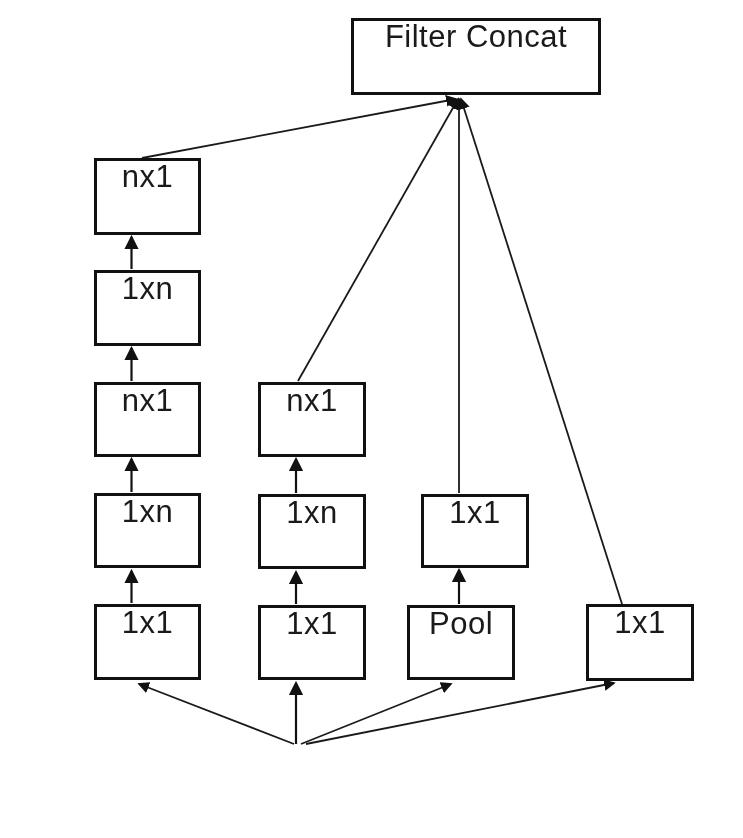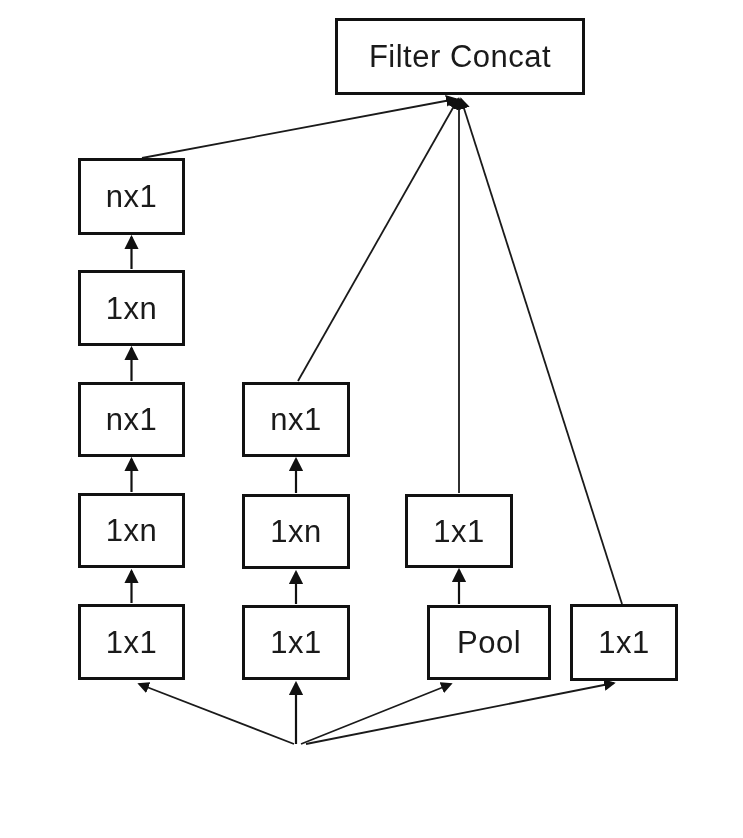--- a/index.html
+++ b/index.html
@@ -20,26 +20,26 @@
     inset: 0;
     width: 743px;
     height: 838px;
   }
   .node {
     position: absolute;
     box-sizing: border-box;
     border: 3px solid #111111;
     background: #ffffff;
     display: flex;
-    align-items: center;
     justify-content: center;
     font-size: 31px;
     color: #1a1a1a;
     letter-spacing: 0.5px;
     user-select: none;
+    margin-left: 16px;
   }
   .node span { line-height: 1; }
 </style>
 </head>
 <body>
 
 <div class="stage">
 
   <svg class="edge-layer" width="743" height="838" viewBox="0 0 743 838" xmlns="http://www.w3.org/2000/svg">
     <defs>
@@ -99,21 +99,21 @@
   <div class="node" style="left:242px; top:494px; width:108px; height:75px">
     <span>1xn</span>
   </div>
   <div class="node" style="left:242px; top:605px; width:108px; height:75px">
     <span>1x1</span>
   </div>
 
   <div class="node" style="left:405px; top:494px; width:108px; height:74px">
     <span>1x1</span>
   </div>
-  <div class="node" style="left:427px; top:605px; width:124px; height:75px">
+  <div class="node" style="left:391px; top:605px; width:108px; height:75px">
     <span>Pool</span>
   </div>
 
   <div class="node" style="left:570px; top:604px; width:108px; height:77px">
     <span>1x1</span>
   </div>
 
 
 </div>
 

